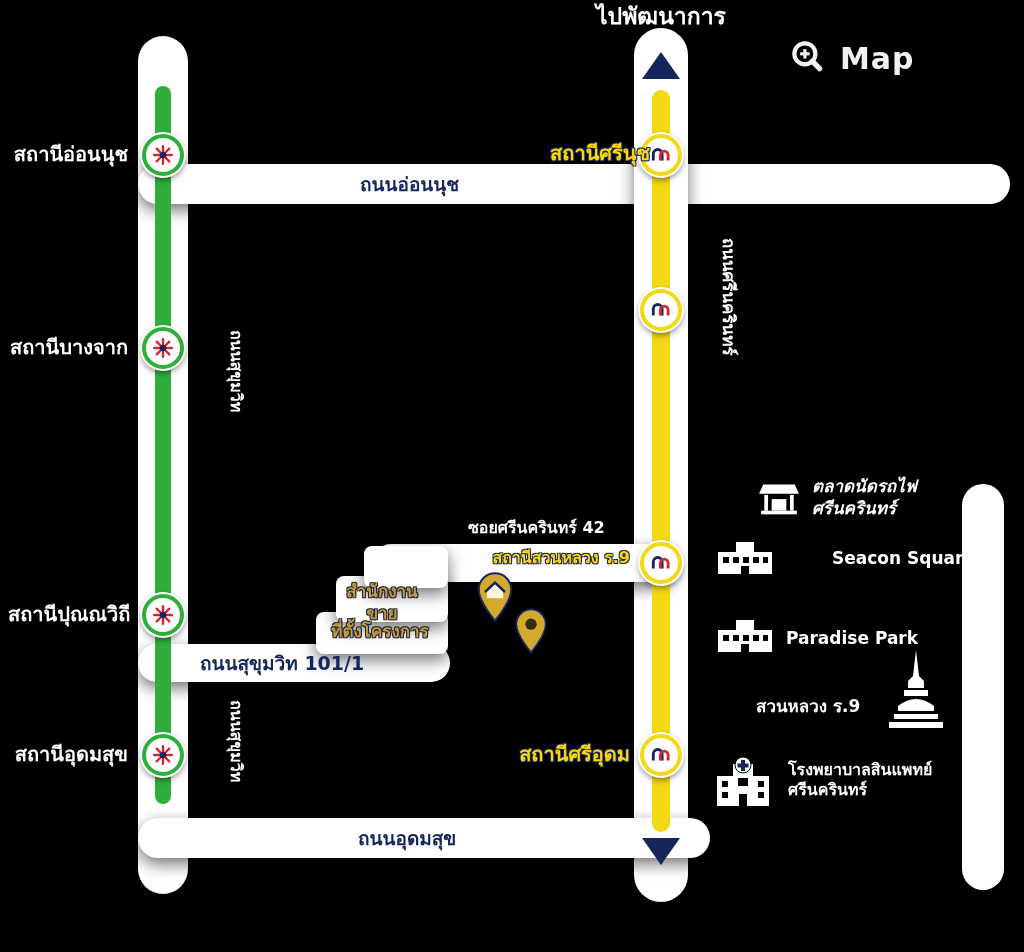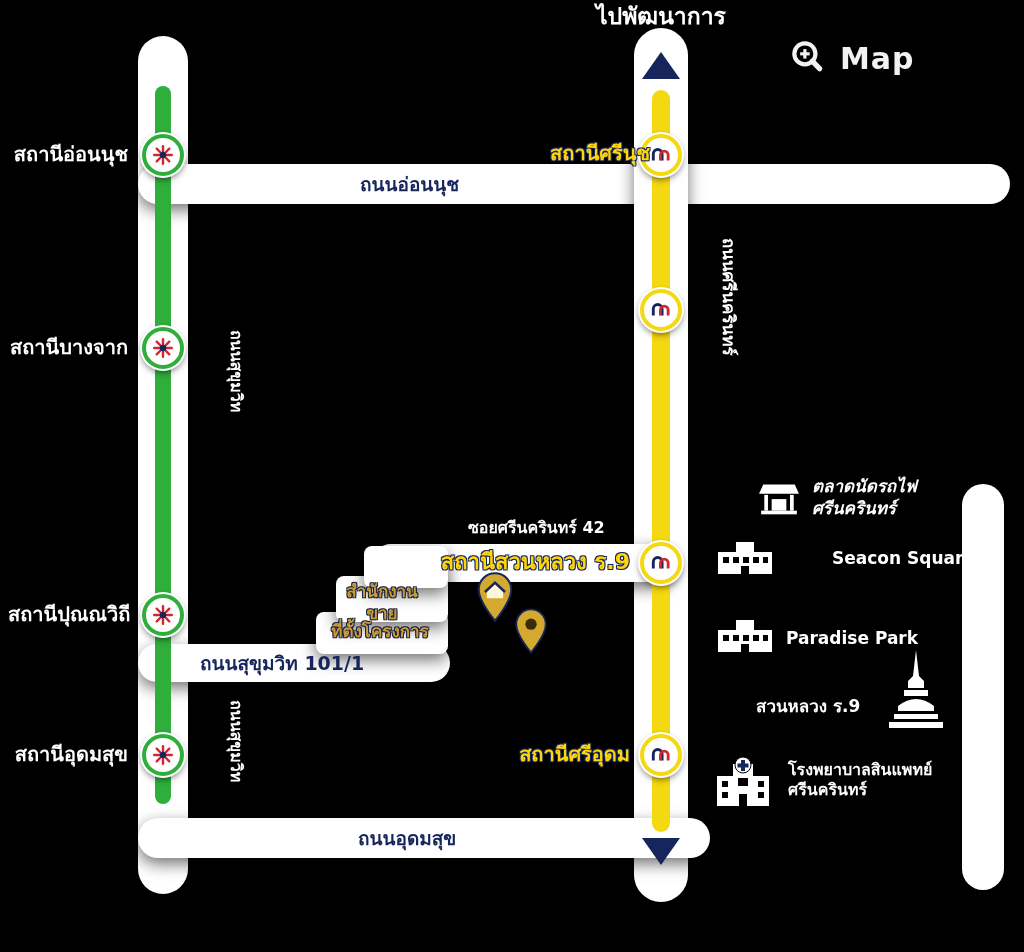--- a/index.html
+++ b/index.html
@@ -138,21 +138,21 @@
     </svg>
   </div>
   <div class="station yellow" style="left:640px;top:734px;">
     <svg width="22" height="22" viewBox="0 0 20 20">
       <path d="M3 15 V9 a4 4 0 0 1 8 0 v6" stroke="#16265c" fill="none" stroke-width="2.6"></path>
       <path d="M9.5 15 V10 a3.5 3.5 0 0 1 7 0 v5" stroke="#d22630" fill="none" stroke-width="2.6"></path>
     </svg>
   </div>
 
   <div class="lbl yellow-lbl" style="left:430px;top:140px;width:220px;text-align:right;">สถานีศรีนุช</div>
-  <div class="lbl yellow-lbl" style="left:410px;top:548px;width:220px;text-align:right;font-size:22px;">สถานีสวนหลวง ร.9</div>
+  <div class="lbl yellow-lbl" style="left:410px;top:548px;width:220px;text-align:right;font-size:16px;">สถานีสวนหลวง ร.9</div>
   <div class="lbl yellow-lbl" style="left:410px;top:741px;width:220px;text-align:right;">สถานีศรีอุดม</div>
 
   <div class="lbl navy-lbl" style="left:360px;top:172px;">ถนนอ่อนนุช</div>
   <div class="lbl navy-lbl" style="left:358px;top:826px;">ถนนอุดมสุข</div>
   <div class="lbl navy-lbl" style="left:200px;top:651px;">ถนนสุขุมวิท 101/1</div>
   <div class="lbl small-white" style="left:468px;top:518px;">ซอยศรีนครินทร์ 42</div>
   <div class="lbl small-white vtext" style="left:740px;top:238px;font-size:17px;">ถนนศรีนครินทร์</div>
   <div class="lbl small-white vtext" style="left:246px;top:330px;">ถนนสุขุมวิท</div>
   <div class="lbl small-white vtext" style="left:246px;top:700px;">ถนนสุขุมวิท</div>
 

